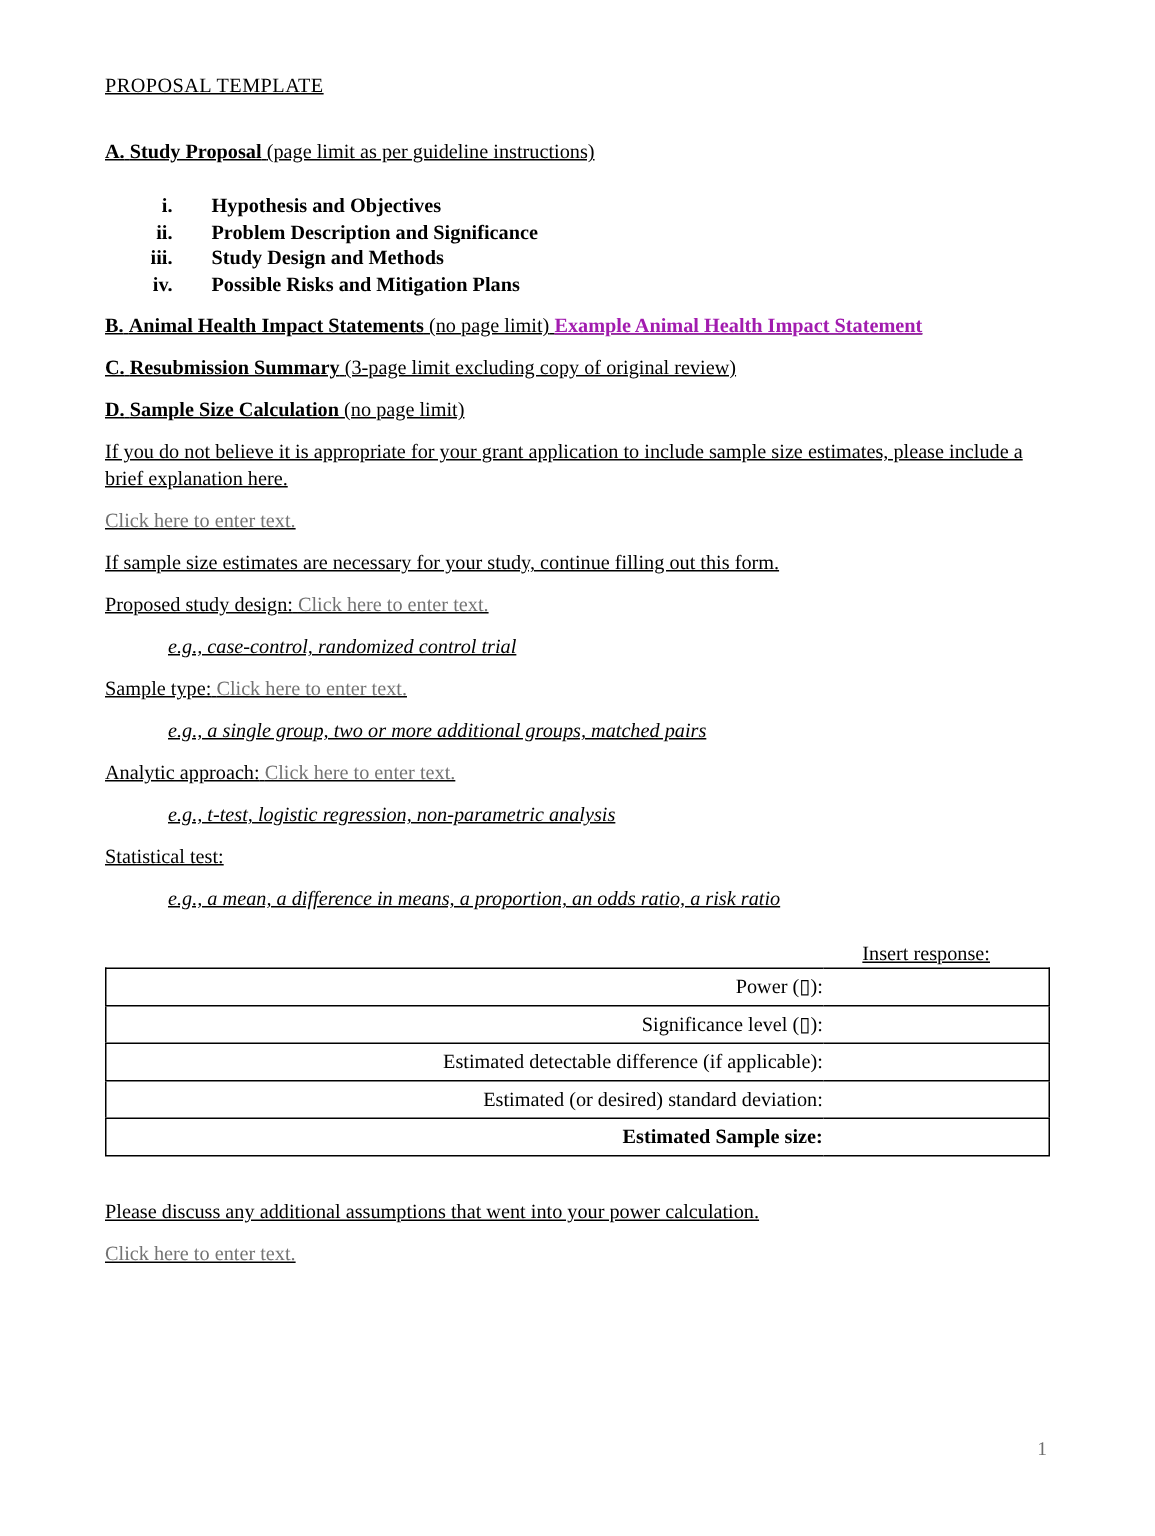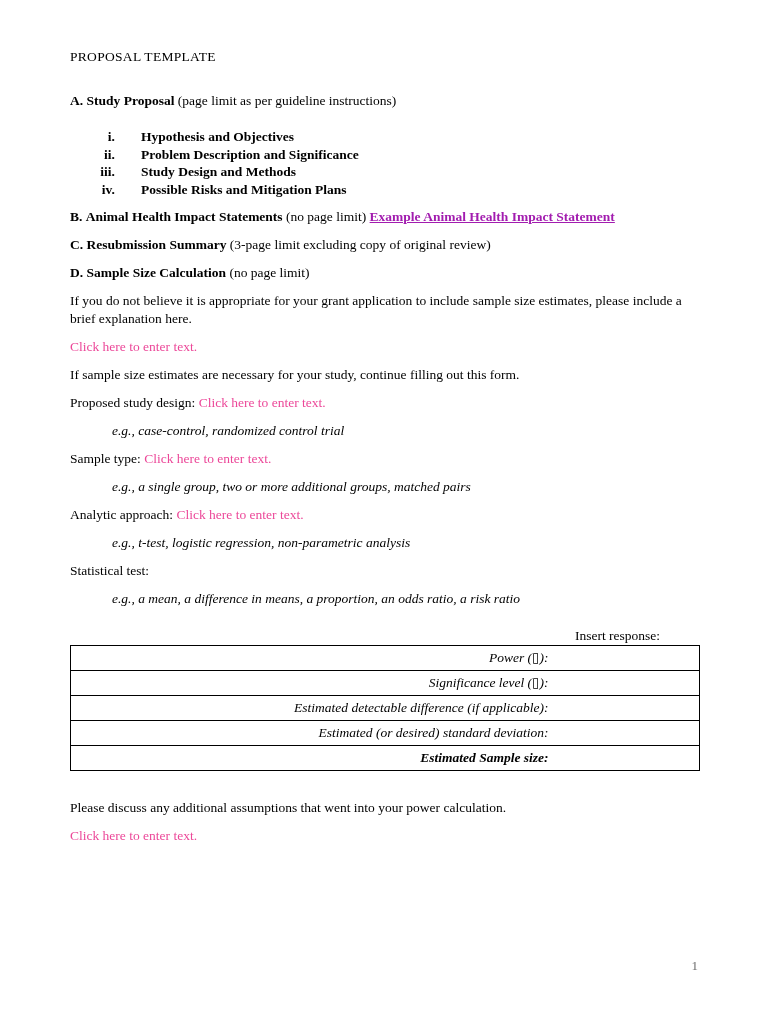--- a/index.html
+++ b/index.html
@@ -10,44 +10,44 @@
     height: 1024px;
     margin: 0 auto;
     background: #ffffff;
     font-family: "Liberation Serif", "DejaVu Serif", serif;
     font-size: 13.5px;
     line-height: 18px;
     color: #000000;
     padding: 48px 70px 0 70px;
     overflow: hidden;
   }
-  p { margin: 0 0 10px 0; }
+  p { margin: 0 0 10px 0; text-decoration: underline; }
   .b { font-weight: bold; }
   .doc-title { margin-bottom: 26px; letter-spacing: 0.3px; }
   .heading-a { margin-bottom: 18px; }
   .rlist { margin-bottom: 10px; }
   .ritem { line-height: 17.5px; font-weight: bold; }
   .rnum { display: inline-block; width: 45px; text-align: right; }
   .rlabel { margin-left: 26px; }
   .link {
     color: #a21caf;
     font-weight: bold;
     text-decoration: underline;
     cursor: pointer;
   }
-  .ph { color: #ec4899; cursor: text; }
+  .ph { color: #737373; cursor: text; }
   .example { font-style: italic; margin-left: 42px; }
   .insert-response { text-align: right; margin: 19px 40px 0 0; }
   table.calc {
     width: 630px;
     border-collapse: collapse;
     border: 1px solid #000000;
     table-layout: fixed;
   }
-  table.calc tr { border-bottom: 1px solid #000000; font-style: italic; }
+  table.calc tr { border-bottom: 1px solid #000000; }
   table.calc td { padding: 3px 0; line-height: 18px; }
   td.lbl { width: 76%; text-align: right; padding-right: 8px; }
   td.resp { width: 24%; }
   td.lbl.bold { font-weight: bold; padding-left: 28px; }
   .closing { margin-top: 28px; }
   .page-number {
     position: absolute;
     top: 957px;
     right: 72px;
     color: #6e6e6e;

